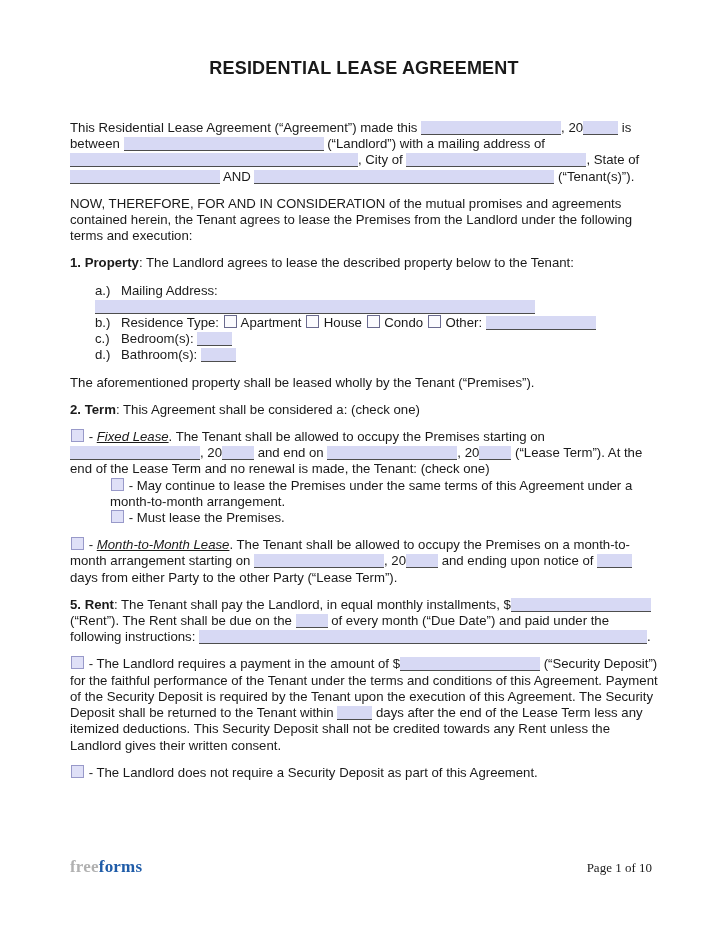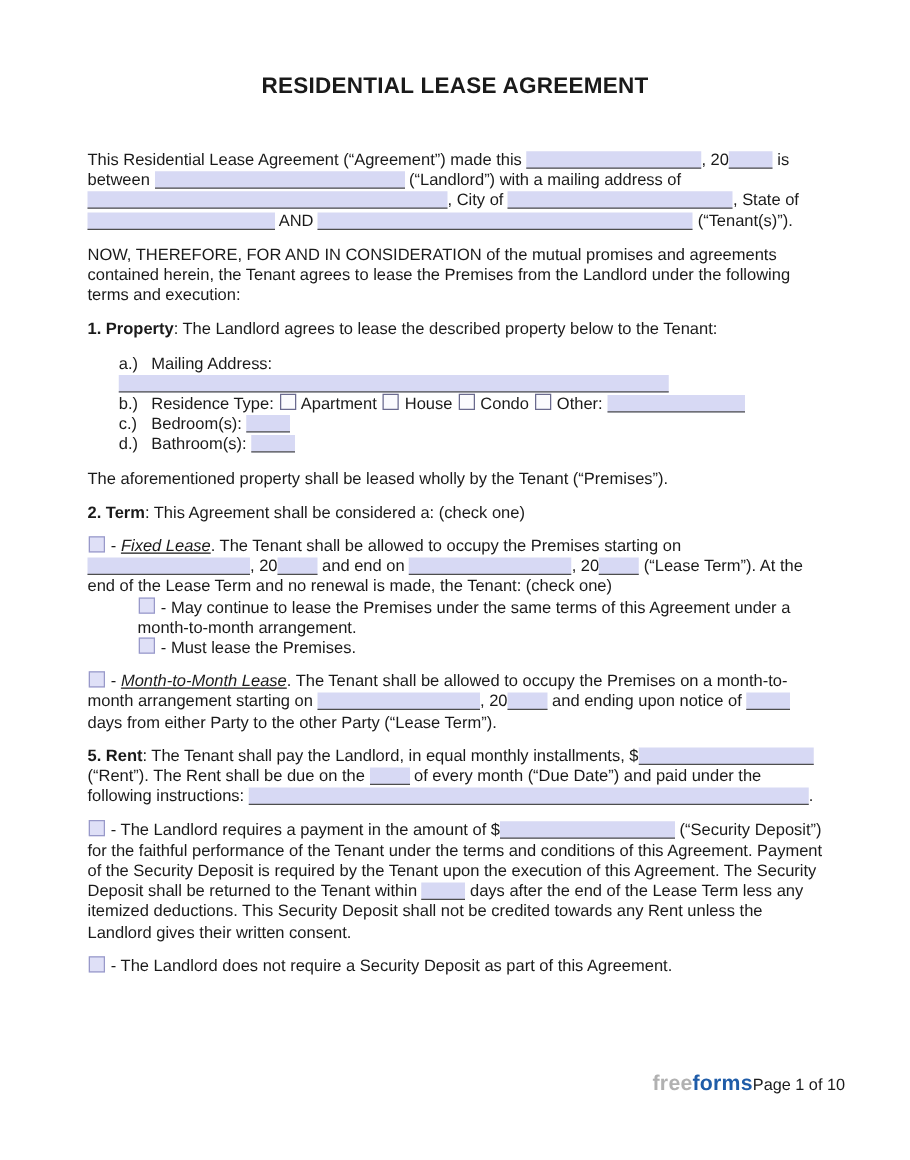--- a/index.html
+++ b/index.html
@@ -32,22 +32,22 @@
     display:inline-block; width:11px; height:11px;
     background:#dfe0f7; border:1px solid #9899c9;
     vertical-align:-1px; margin:0 1px;
   }
   .cb-plain { background:#fbfbfe; border:1px solid #6a6a8e; }
   .lease-name { font-style:italic; text-decoration:underline; }
   .prop-list { margin:0 0 11px 0; padding-left:25px; }
   .prop-label { display:inline-block; width:26px; }
   .sub-opt { padding-left:40px; }
   .footer {
-    position:absolute; left:70px; right:52px; top:858px;
-    display:flex; justify-content:flex-end; align-items:baseline;
+    position:absolute; left:70px; right:76px; top:858px;
+    display:flex; justify-content:space-between; align-items:baseline;font-family:Liberation Serif, serif;
   }
   .brand { font-size:17px; font-weight:bold; letter-spacing:0.2px; line-height:18px; }
   .brand-free { color:#b1b1b1; }
   .brand-forms { color:#1f5ca8; }
   .pagenum { font-size:13px; color:#1a1a1a; }
 </style>
 </head>
 <body>
 
 <div class="page">

